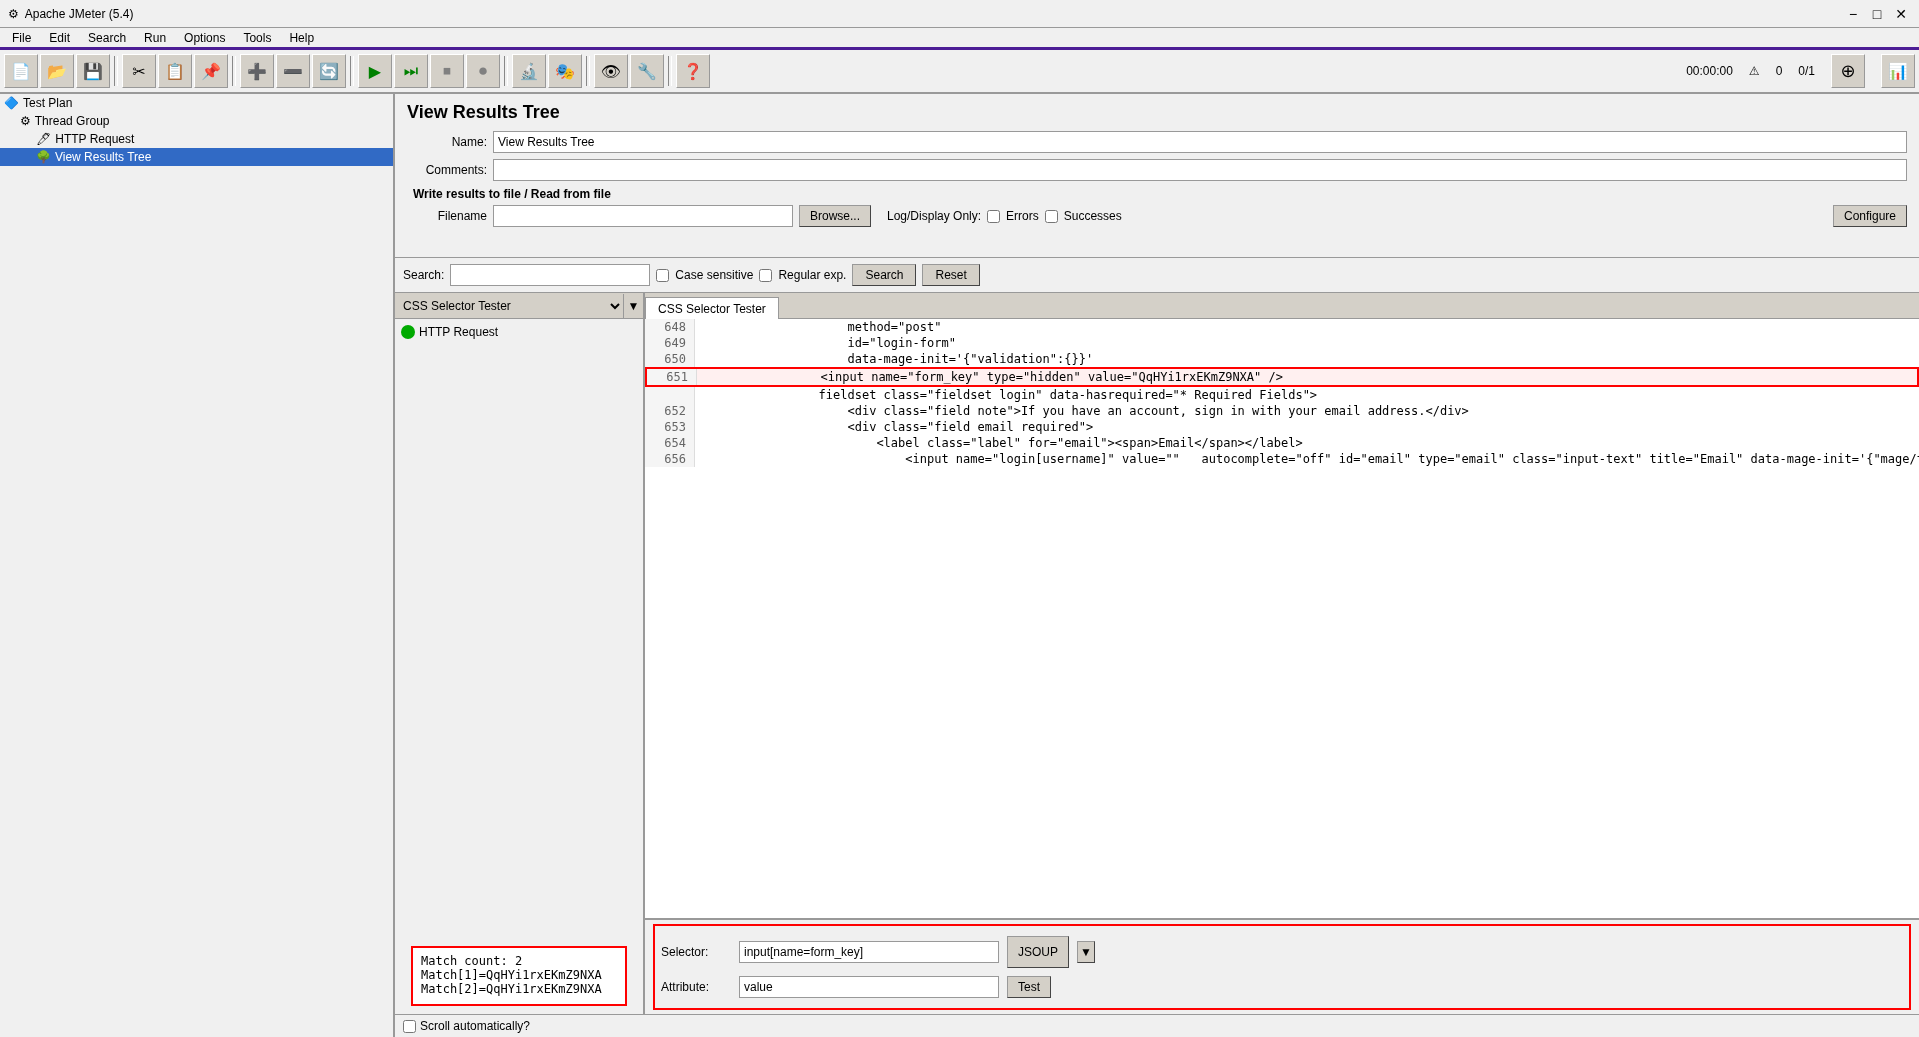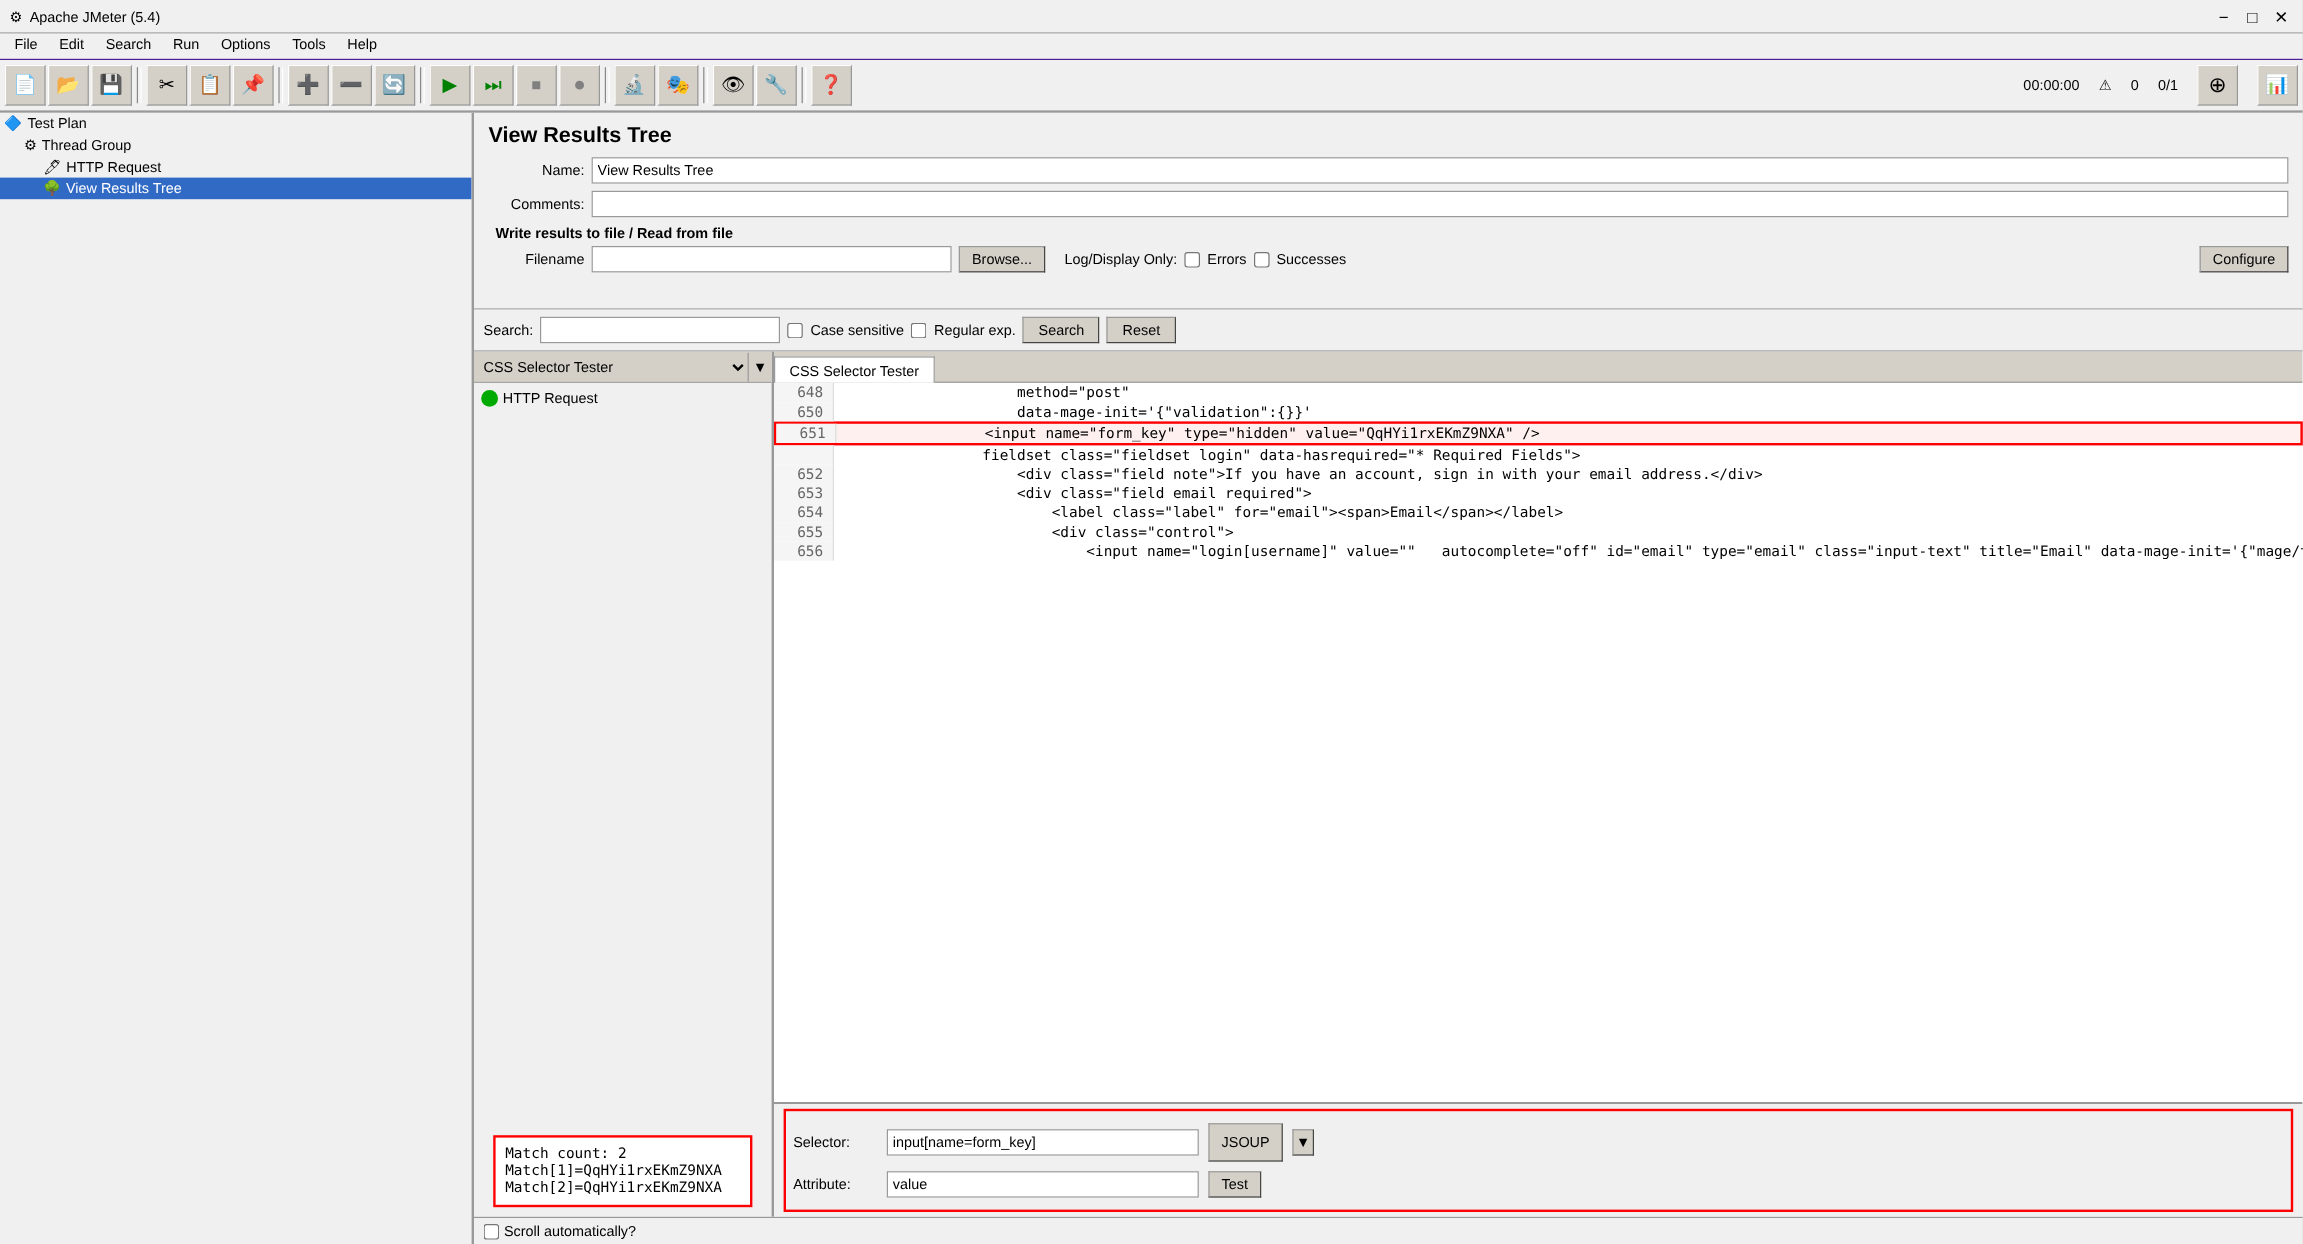--- a/index.html
+++ b/index.html
@@ -20,22 +20,23 @@
     #titlebar .title-controls span {
       width: 20px; height: 20px; display: flex; align-items: center; justify-content: center;
       cursor: pointer; font-size: 14px; border: 1px solid transparent;
     }
     
     
     #menubar {
       background: #f0f0f0;
       height: 22px;
       display: flex;
+      align-items: center;
       padding: 0 4px;
-      border-bottom: 1px solid #4c1d95;
+      border-bottom: 3px solid #4c1d95;
       gap: 2px;
     }
     #menubar span {
       padding: 2px 8px;
       cursor: pointer;
       font-size: 12px;
     }
     
     
     #toolbar {
@@ -463,20 +464,24 @@
             <span>CSS Selector Tester</span>
           </div>
         </div>
         <div class="code-content">
 
           <div class="code-line">
             <span class="line-num">648</span>
             <span class="line-content">                    method="post"</span>
           </div>
           <div class="code-line">
+            <span class="line-num">649</span>
+            <span class="line-content">                    id="login-form"</span>
+          </div>
+          <div class="code-line">
             <span class="line-num">650</span>
             <span class="line-content">                    data-mage-init='{"validation":{}}'</span>
           </div>
 
           <div class="code-line" style="border: 2px solid red; background: #fff0f0;">
             <span class="line-num">651</span>
             <span class="line-content">                &lt;input name="form_key" type="hidden" value="QqHYi1rxEKmZ9NXA" /&gt;</span>
           </div>
           <div class="code-line">
             <span class="line-num"></span>
@@ -486,24 +491,20 @@
             <span class="line-num">652</span>
             <span class="line-content">                    &lt;div class="field note"&gt;If you have an account, sign in with your email address.&lt;/div&gt;</span>
           </div>
           <div class="code-line">
             <span class="line-num">653</span>
             <span class="line-content">                    &lt;div class="field email required"&gt;</span>
           </div>
           <div class="code-line">
             <span class="line-num">654</span>
             <span class="line-content">                        &lt;label class="label" for="email"&gt;&lt;span&gt;Email&lt;/span&gt;&lt;/label&gt;</span>
-          </div>
-          <div class="code-line">
-            <span class="line-num">655</span>
-            <span class="line-content">                        &lt;div class="control"&gt;</span>
           </div>
           <div class="code-line">
             <span class="line-num">656</span>
             <span class="line-content">                            &lt;input name="login[username]" value=""   autocomplete="off" id="email" type="email" class="input-text" title="Email" data-mage-init='{"mage/trim-input":{}}'&gt;</span>
           </div>
         </div>
 
         <div id="bottom-area">
           <div style="border: 2px solid red; margin: 4px 8px; padding: 6px; background: #f0f0f0;">
             <div class="selector-row" style="padding: 4px 0;">

